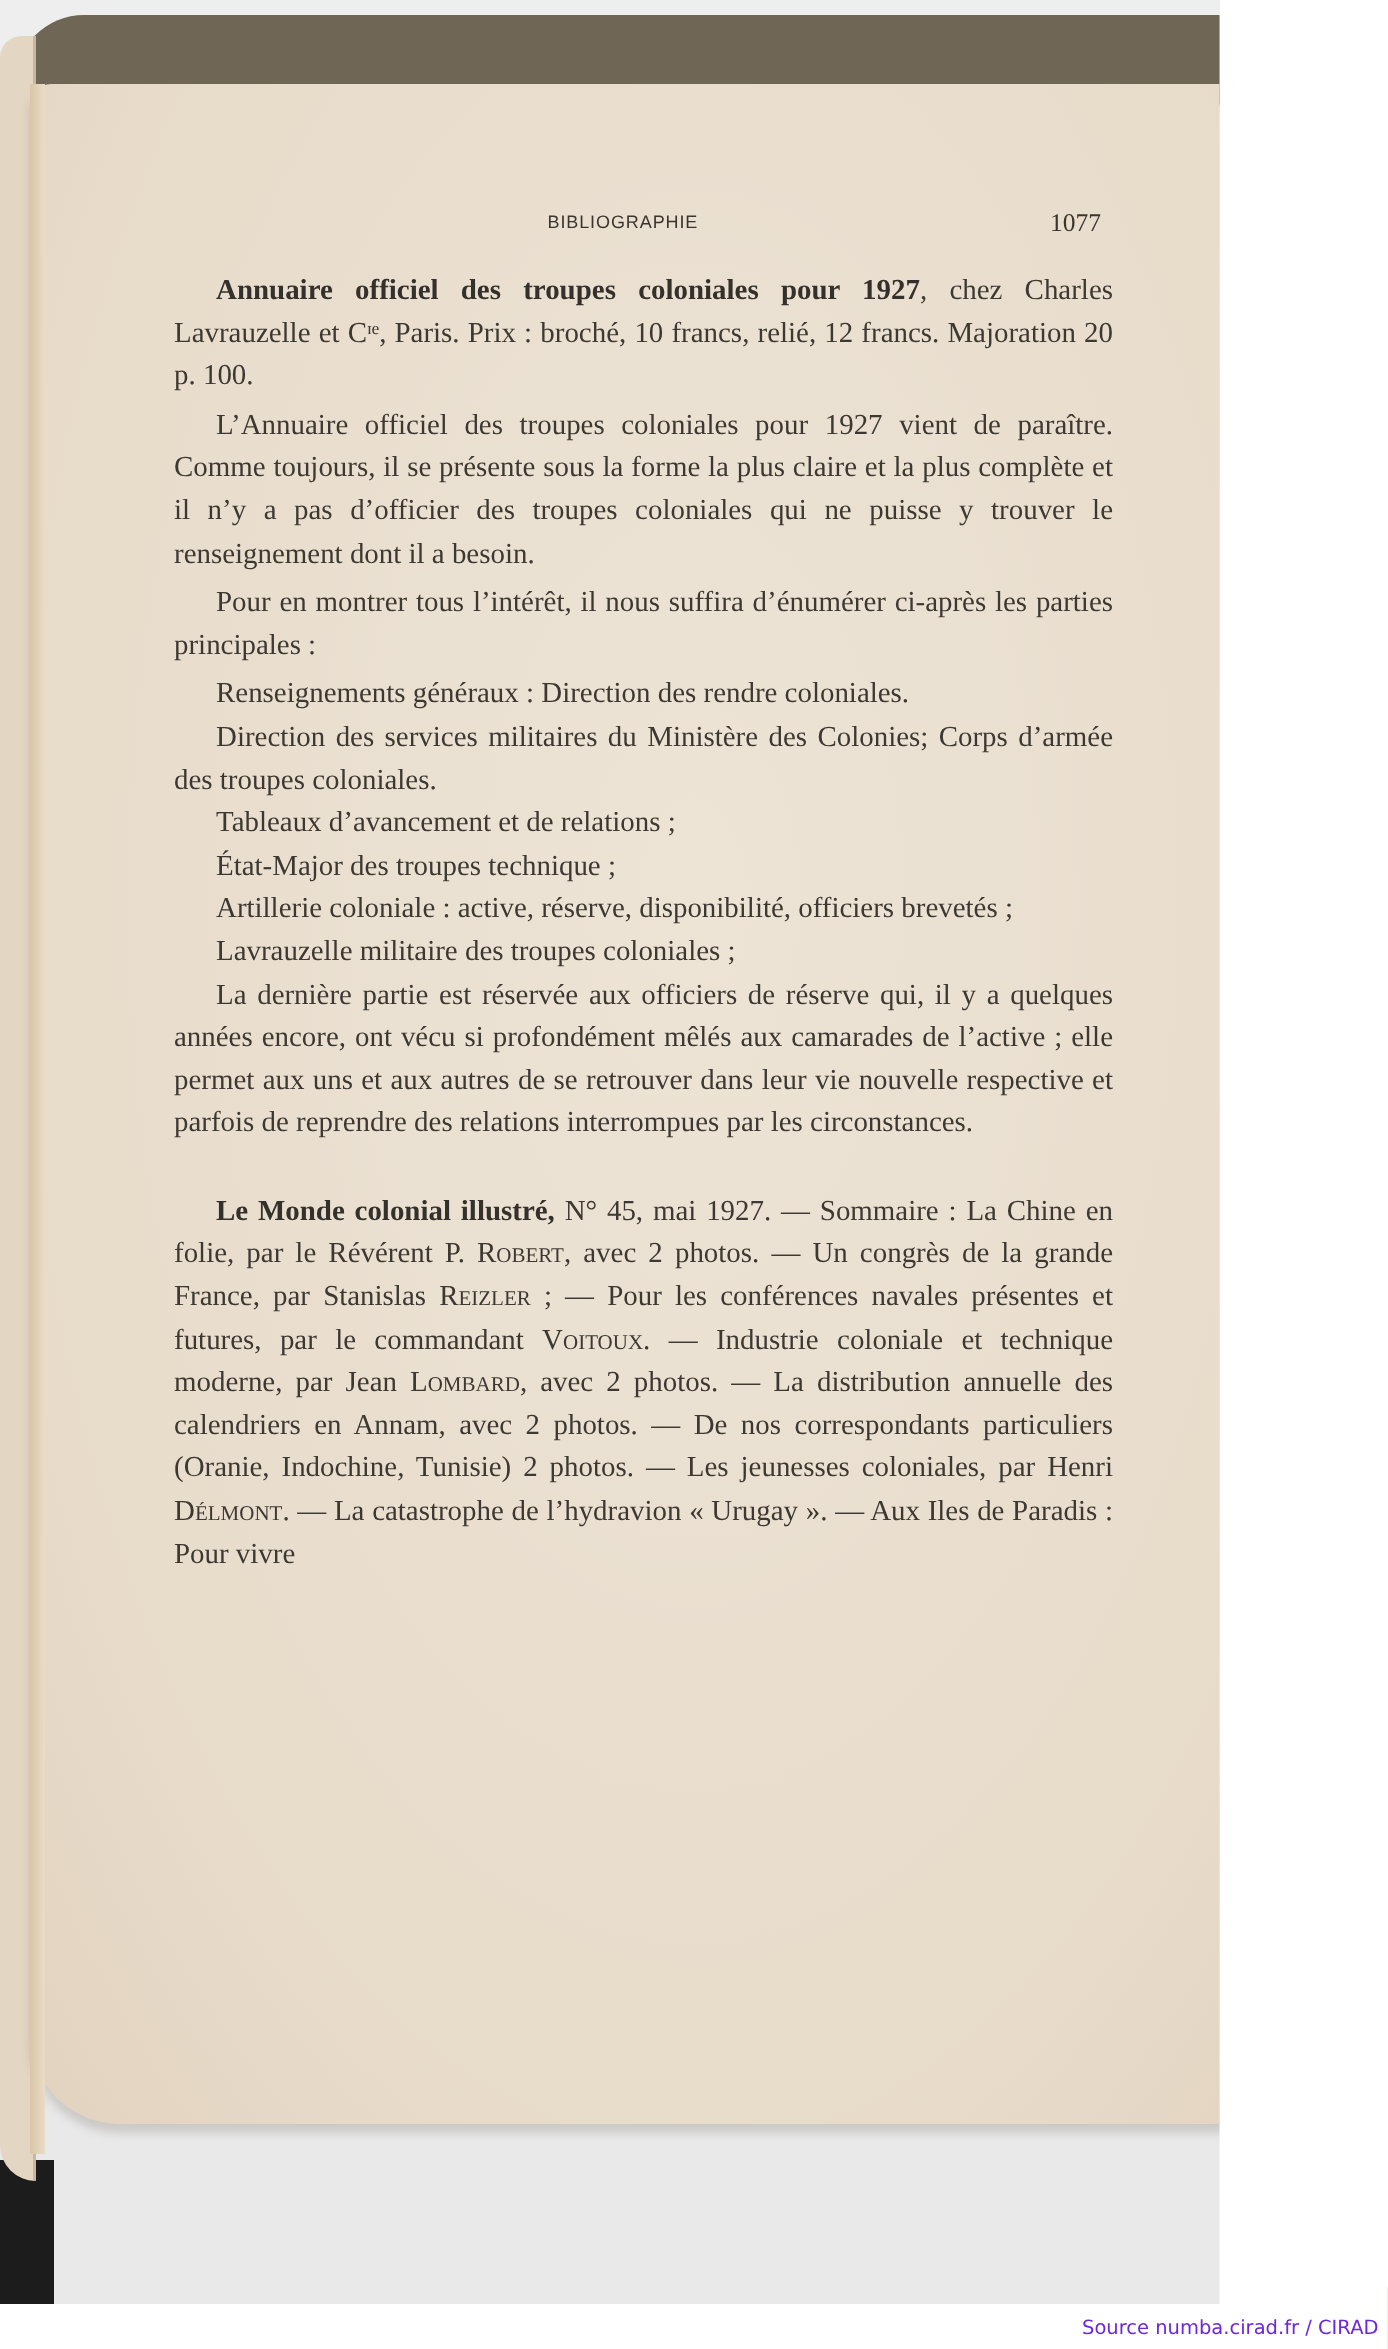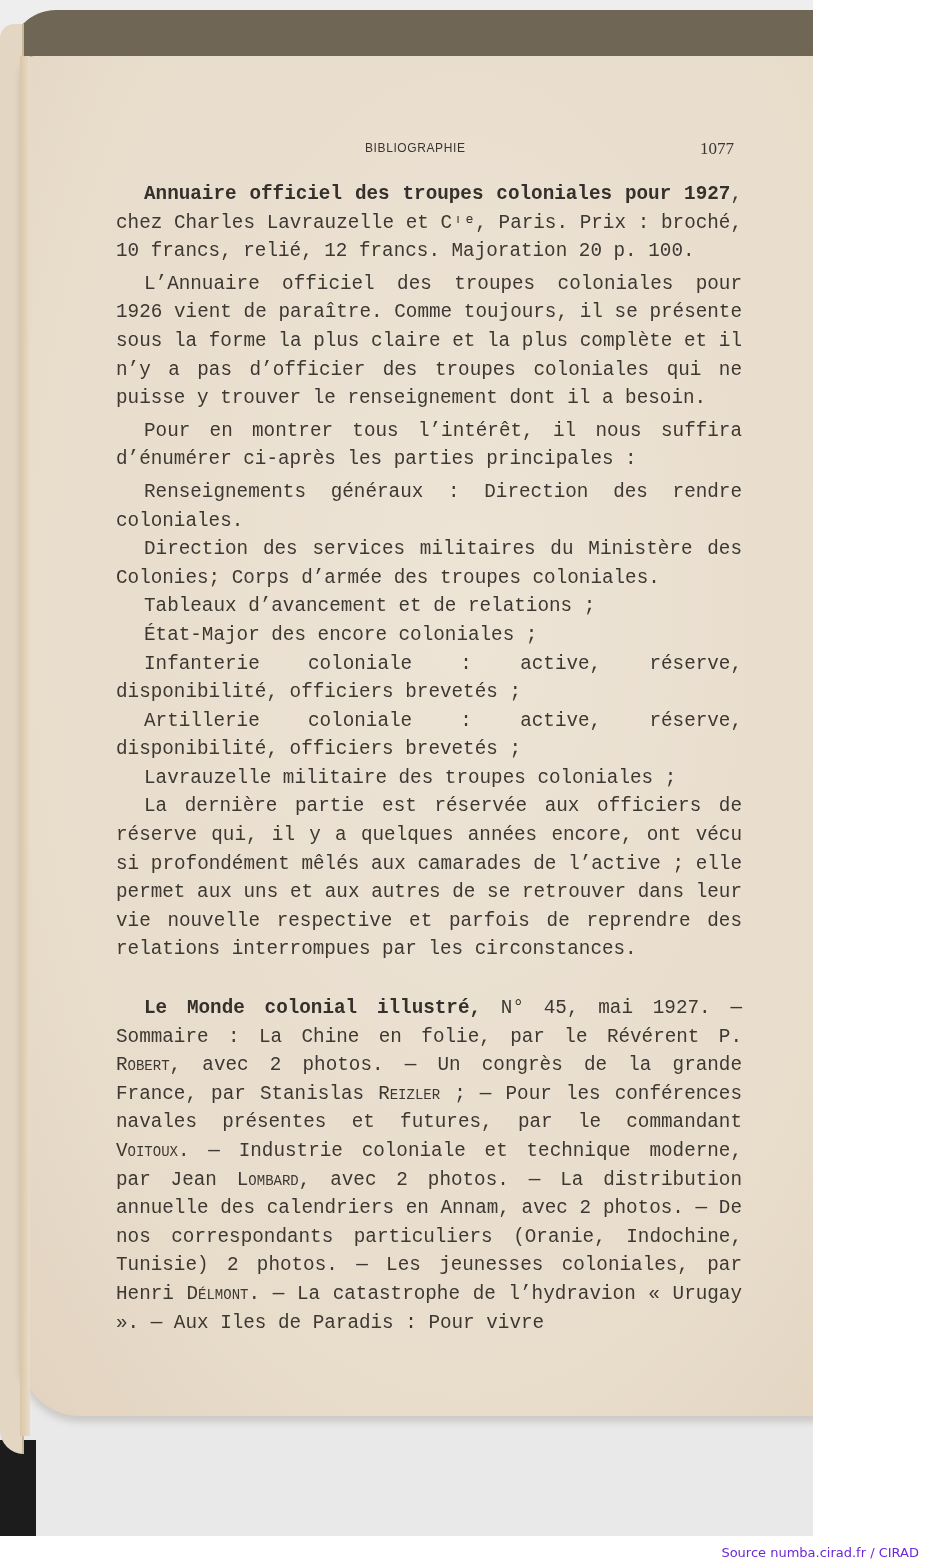--- a/index.html
+++ b/index.html
@@ -52,21 +52,21 @@
     position: absolute; left: 365px; top: 2px; font-size: 12px;
     letter-spacing: 0.6px; font-family: "Liberation Sans", "DejaVu Sans", sans-serif;
   }
   .page-number {
     position: absolute; left: 700px; top: 0; font-size: 17px;
   }
   .text {
     position: absolute; left: 116px; top: 180px; width: 626px;
     color: #3d3832; font-size: 19.3px; line-height: 28.6px;
   }
-  .text p { margin: 0; text-align: justify; text-indent: 28px; font-family: Liberation Mono, monospace; }
+  .text p { margin: 0; text-align: justify; text-indent: 28px; }
   .text p.gap { margin-bottom: 4px; }
   .text .sep { height: 26px; }
   .text b { font-weight: bold; color: #34302b; }
   .sc { font-variant: small-caps; }
   .source {
     position: absolute; right: 6px; top: 1545px; font-size: 13px;
     color: #6d28d9; font-family: "DejaVu Sans", sans-serif;
   }
 </style>
 </head>
@@ -81,27 +81,26 @@
   <div class="page-fold"></div>
   <div class="fore-edge"></div>
 
   <div class="header">
     <span class="running-head">BIBLIOGRAPHIE</span>
     <span class="page-number">1077</span>
   </div>
 
   <div class="text">
     <p class="gap"><b>Annuaire officiel des troupes coloniales pour 1927</b><span>, chez Charles Lavrauzelle et Cᶦᵉ, Paris. Prix : broché, 10 francs, relié, 12 francs. Majoration 20 p. 100.</span></p>
-    <p class="gap">L’Annuaire officiel des troupes coloniales pour 1926 vient de paraître. Comme toujours, il se présente sous la forme la plus claire et la plus complète et il n’y a pas d’officier des troupes coloniales qui ne puisse y trouver le renseignement dont il a besoin.</p>
+    <p class="gap">L’Annuaire officiel des troupes coloniales pour 1927 vient de paraître. Comme toujours, il se présente sous la forme la plus claire et la plus complète et il n’y a pas d’officier des troupes coloniales qui ne puisse y trouver le renseignement dont il a besoin.</p>
     <p class="gap">Pour en montrer tous l’intérêt, il nous suffira d’énumérer ci-après les parties principales :</p>
     <p>Renseignements généraux : Direction des rendre coloniales.</p>
     <p>Direction des services militaires du Ministère des Colonies; Corps d’armée des troupes coloniales.</p>
     <p>Tableaux d’avancement et de relations ;</p>
-    <p>État-Major des encore coloniales ;</p>
-    <p>Infanterie coloniale : active, réserve, disponibilité, officiers brevetés ;</p>
+    <p>État-Major des troupes technique ;</p>
     <p>Artillerie coloniale : active, réserve, disponibilité, officiers brevetés ;</p>
     <p>Lavrauzelle militaire des troupes coloniales ;</p>
     <p class="gap">La dernière partie est réservée aux officiers de réserve qui, il y a quelques années encore, ont vécu si profondément mêlés aux camarades de l’active ; elle permet aux uns et aux autres de se retrouver dans leur vie nouvelle respective et parfois de reprendre des relations interrompues par les circonstances.</p>
     <div class="sep"></div>
     <p><b>Le Monde colonial illustré,</b><span> N° 45, mai 1927. — Sommaire : La Chine en folie, par le Révérent P. </span><span class="sc">Robert</span><span>, avec 2 photos. — Un congrès de la grande France, par Stanislas </span><span class="sc">Reizler</span><span> ; — Pour les conférences navales présentes et futures, par le commandant </span><span class="sc">Voitoux</span><span>. — Industrie coloniale et technique moderne, par Jean </span><span class="sc">Lombard</span><span>, avec 2 photos. — La distribution annuelle des calendriers en Annam, avec 2 photos. — De nos correspondants particuliers (Oranie, Indochine, Tunisie) 2 photos. — Les jeunesses coloniales, par Henri </span><span class="sc">Délmont</span><span>. — La catastrophe de l’hydravion « Urugay ». — Aux Iles de Paradis : Pour vivre</span></p>
   </div>
 </div>
 
 <div class="source">Source numba.cirad.fr / CIRAD</div>
 

